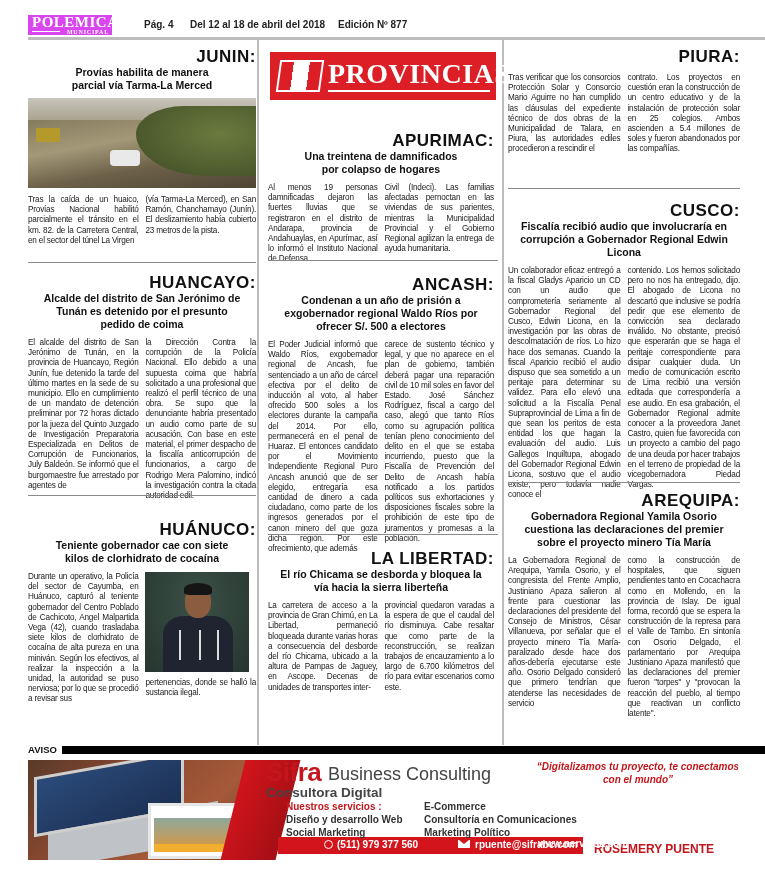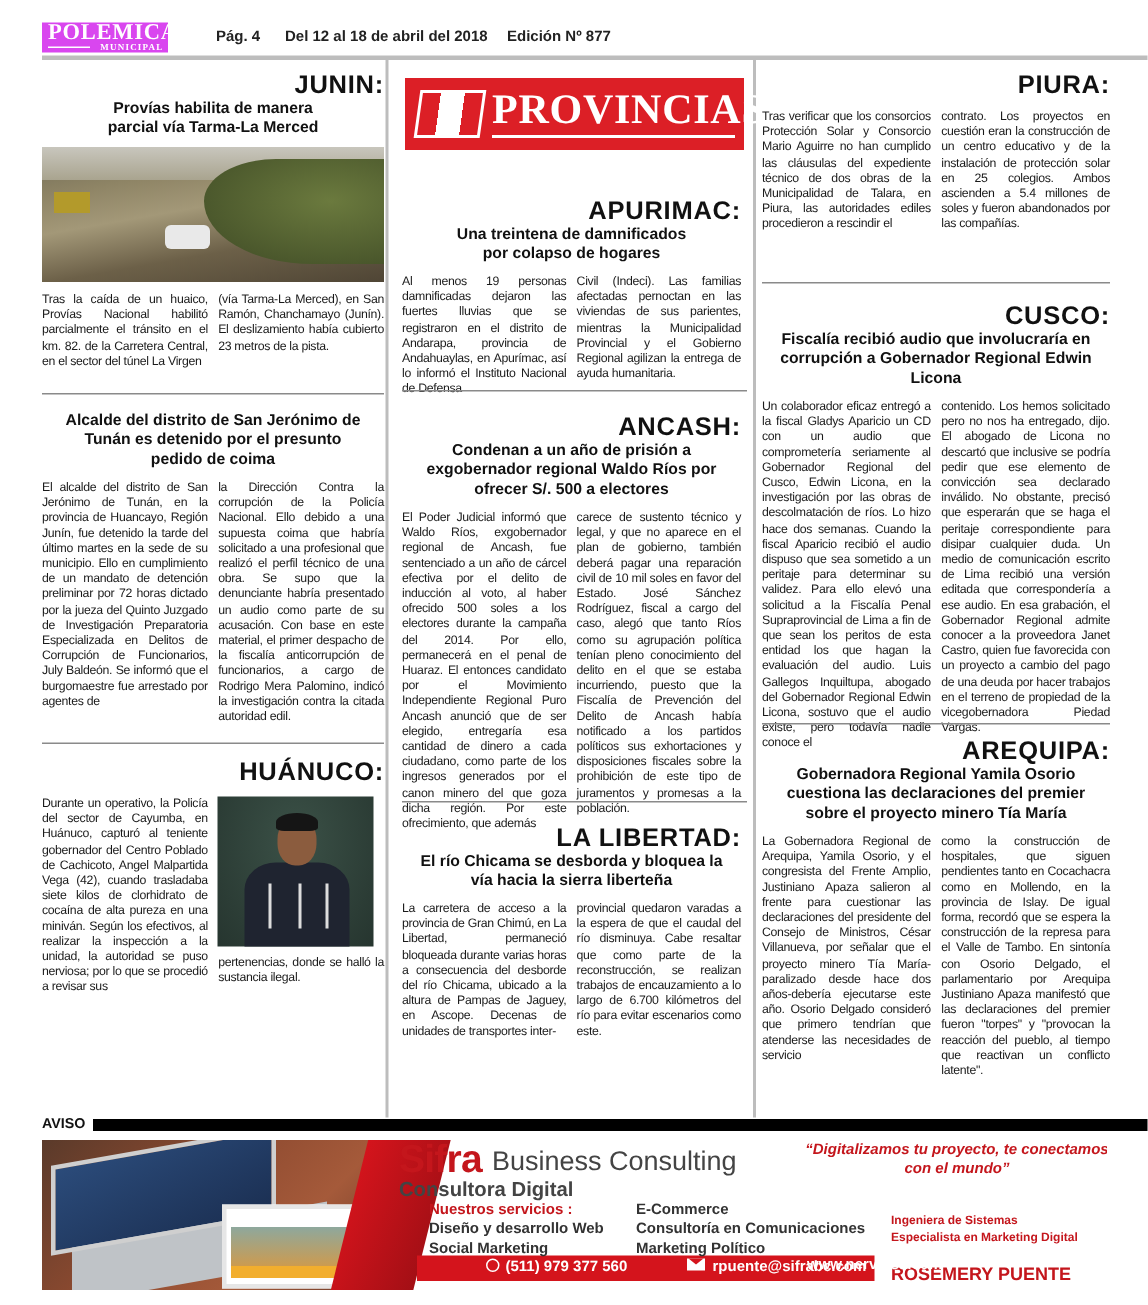--- a/index.html
+++ b/index.html
@@ -102,30 +102,32 @@
       <div class="car"></div>
     </div>
     <div class="body2">
       <div class="c">Tras la caída de un huaico, Provías Nacional habilitó parcialmente el tránsito en el km. 82. de la Carretera Central, en el sector del túnel La Virgen</div>
       <div class="c">(vía Tarma-La Merced), en San Ramón, Chanchamayo (Junín). El deslizamiento había cubierto 23 metros de la pista.</div>
     </div>
   </div>
   <div class="rule" style="top:222px"></div>
 
   <div class="article" style="top:234px">
+    <div class="kicker">HUANCAYO:</div>
     <div class="headline" style="padding:0 10px">Alcalde del distrito de San Jerónimo de Tunán es detenido por el presunto pedido de coima</div>
     <div class="body2">
       <div class="c">El alcalde del distrito de San Jerónimo de Tunán, en la provincia de Huancayo, Región Junín, fue detenido la tarde del último martes en la sede de su municipio. Ello en cumplimiento de un mandato de detención preliminar por 72 horas dictado por la jueza del Quinto Juzgado de Investigación Preparatoria Especializada en Delitos de Corrupción de Funcionarios, July Baldeón. Se informó que el burgomaestre fue arrestado por agentes de</div>
       <div class="c">la Dirección Contra la corrupción de la Policía Nacional. Ello debido a una supuesta coima que habría solicitado a una profesional que realizó el perfil técnico de una obra. Se supo que la denunciante habría presentado un audio como parte de su acusación. Con base en este material, el primer despacho de la fiscalía anticorrupción de funcionarios, a cargo de Rodrigo Mera Palomino, indicó la investigación contra la citada autoridad edil.</div>
     </div>
   </div>
   <div class="rule" style="top:455px"></div>
 
-  <div class="article" style="top:466px">
+  <div class="article" style="top:481px">
     <div class="kicker">HUÁNUCO:</div>
+    <div class="headline" style="padding:0 20px">Teniente gobernador cae con siete kilos de clorhidrato de cocaína</div>
     <div class="body2">
       <div class="c">Durante un operativo, la Policía del sector de Cayumba, en Huánuco, capturó al teniente gobernador del Centro Poblado de Cachicoto, Angel Malpartida Vega (42), cuando trasladaba siete kilos de clorhidrato de cocaína de alta pureza en una miniván. Según los efectivos, al realizar la inspección a la unidad, la autoridad se puso nerviosa; por lo que se procedió a revisar sus</div>
       <div style="width:48.5%">
         <div class="photo photo-man">
           <div class="body"></div>
           <div class="stripe" style="left:34px"></div>
           <div class="stripe" style="left:54px"></div>
           <div class="stripe" style="left:72px"></div>
           <div class="head"></div>
           <div class="hair"></div>
@@ -228,20 +230,16 @@
     <div>E-Commerce</div>
     <div>Consultoría en Comunicaciones</div>
     <div>Marketing Político</div>
   </div>
   <div class="svc" style="left:258px;top:53px">
     <div>Diseño y desarrollo Web</div>
     <div>Social Marketing</div>
   </div>
   <div class="quote">“Digitalizamos tu proyecto, te conectamos con el mundo”</div>
   <span class="name">ROSEMERY PUENTE</span>
-  <div class="role">
-    <div>Ingeniera de Sistemas</div>
-    <div>Especialista en Marketing Digital</div>
-  </div>
   <span class="ph"><span class="wa"></span><span>(511) 979 377 560</span></span>
   <span class="em"><span class="env"></span><span>rpuente@sifrabc.com</span></span>
   <span class="web">www.nerviosa.com</span>
 </div>
 
 </body></html>

